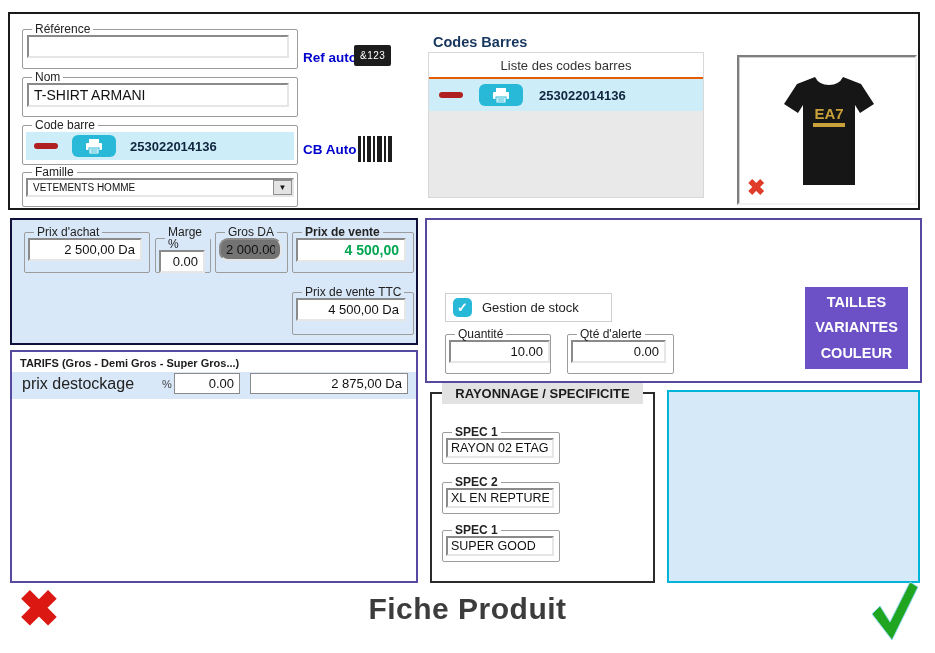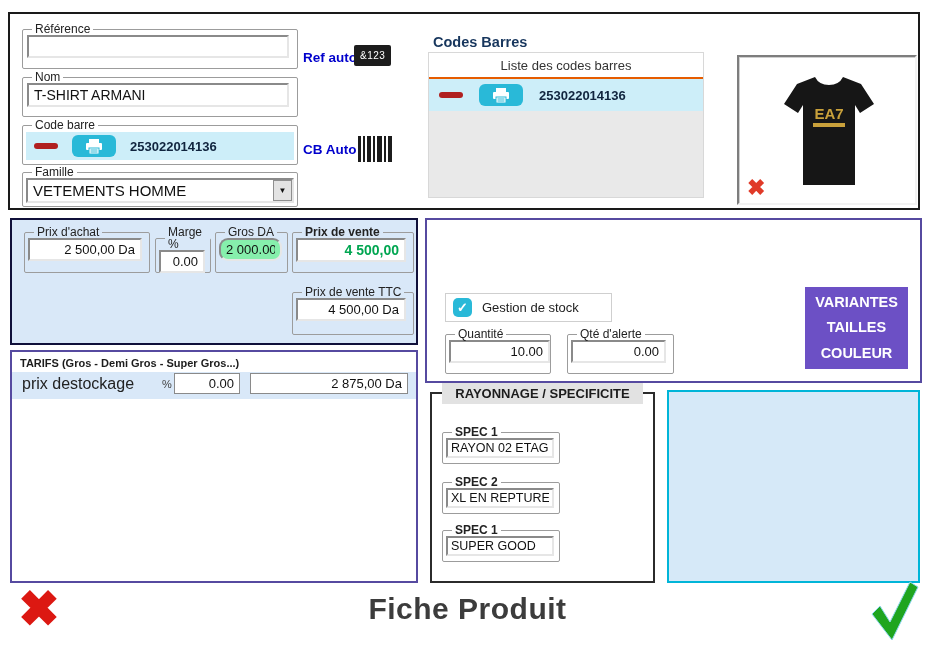--- a/index.html
+++ b/index.html
@@ -11,21 +11,21 @@
 
   
   fieldset.gb { position:absolute; border:1px solid #9c9c9c; border-radius:2px; background:transparent; }
   fieldset.gb legend { font-size:12px; color:#222; margin-left:9px; padding:0 3px; line-height:1; }
 
   
   .tbox { display:block; width:100%; border:2px solid; border-color:#8a8a8a #e6e6e6 #e6e6e6 #8a8a8a;
           background:#fff; font-family:"Liberation Sans", sans-serif; font-size:13px; color:#111;
           padding:2px 5px; outline:none; }
   .tbox.right { text-align:right; }
-  .tbox.gray { background:#86efac;border-radius:9px; }
+  .tbox.gray { background:#737373;border-radius:9px; }
   .tbox.green { color:#00a651; font-weight:bold; font-size:14px; }
 
   .top-panel { left:8px; top:12px; width:912px; height:198px; border:2px solid #1a1a1a; }
 
   .blue-label { color:#0000cc; font-weight:bold; font-size:13.5px; }
 
   .btn123 { display:inline-block; background:#1c1c1c; color:#fff; font-size:10px; padding:5px 6px;
             border-radius:2px; letter-spacing:0.5px; }
 
   .cb-row { display:flex; align-items:center; gap:14px; background:#cdeef9; padding:3px 8px; }
@@ -134,21 +134,21 @@
       <rect x="9" y="0" width="4" height="26" fill="#1c1c1c"></rect>
       <rect x="15" y="0" width="2" height="26" fill="#1c1c1c"></rect>
       <rect x="19" y="0" width="5" height="26" fill="#1c1c1c"></rect>
       <rect x="26" y="0" width="2" height="26" fill="#1c1c1c"></rect>
       <rect x="30" y="0" width="4" height="26" fill="#1c1c1c"></rect>
     </svg>
 
     <fieldset class="gb" style="left:12px; top:152px; width:276px; height:41px;">
       <legend>Famille</legend>
       <div class="combo" style="margin:0 3px;">
-        <input class="tbox" style="font-size: 15px; padding-right: 24px;" value="VETEMENTS HOMME">
+        <input class="tbox" style="font-size: 10px; padding-right: 24px;" value="VETEMENTS HOMME">
         <span class="arrow-btn">▼</span>
       </div>
     </fieldset>
 
     <div class="abs cb-title" style="left:423px; top:20px;">Codes Barres</div>
     <div class="abs list-box" style="left:418px; top:38px; width:276px; height:146px;">
       <div class="list-header">Liste des codes barres</div>
       <div class="list-row">
         <span class="dash-btn"></span>
         <span class="print-btn">
@@ -214,22 +214,22 @@
     </div>
     <fieldset class="gb" style="left:18px; top:108px; width:105px; height:46px;">
       <legend>Quantité</legend>
       <input class="tbox right" style="width: 101px; margin-left: 3px;" value="10.00">
     </fieldset>
     <fieldset class="gb" style="left:140px; top:108px; width:107px; height:46px;">
       <legend>Qté d'alerte</legend>
       <input class="tbox right" style="width: 95px; margin-left: 3px;" value="0.00">
     </fieldset>
     <button class="variantes-btn">
+      <span style="display:block;">TAILLES</span>
       <span style="display:block;">VARIANTES</span>
-      <span style="display:block;">TAILLES</span>
       <span style="display:block;">COULEUR</span>
     </button>
   </div>
 
   <div class="panel ray-box">
     <div class="ray-title">RAYONNAGE / SPECIFICITE</div>
 
     <fieldset class="gb spec-fs" style="top:32px;">
       <legend>SPEC 1</legend>
       <input class="tbox" style="width: 108px; margin-left: 3px;" value="RAYON 02 ETAGE 1">

